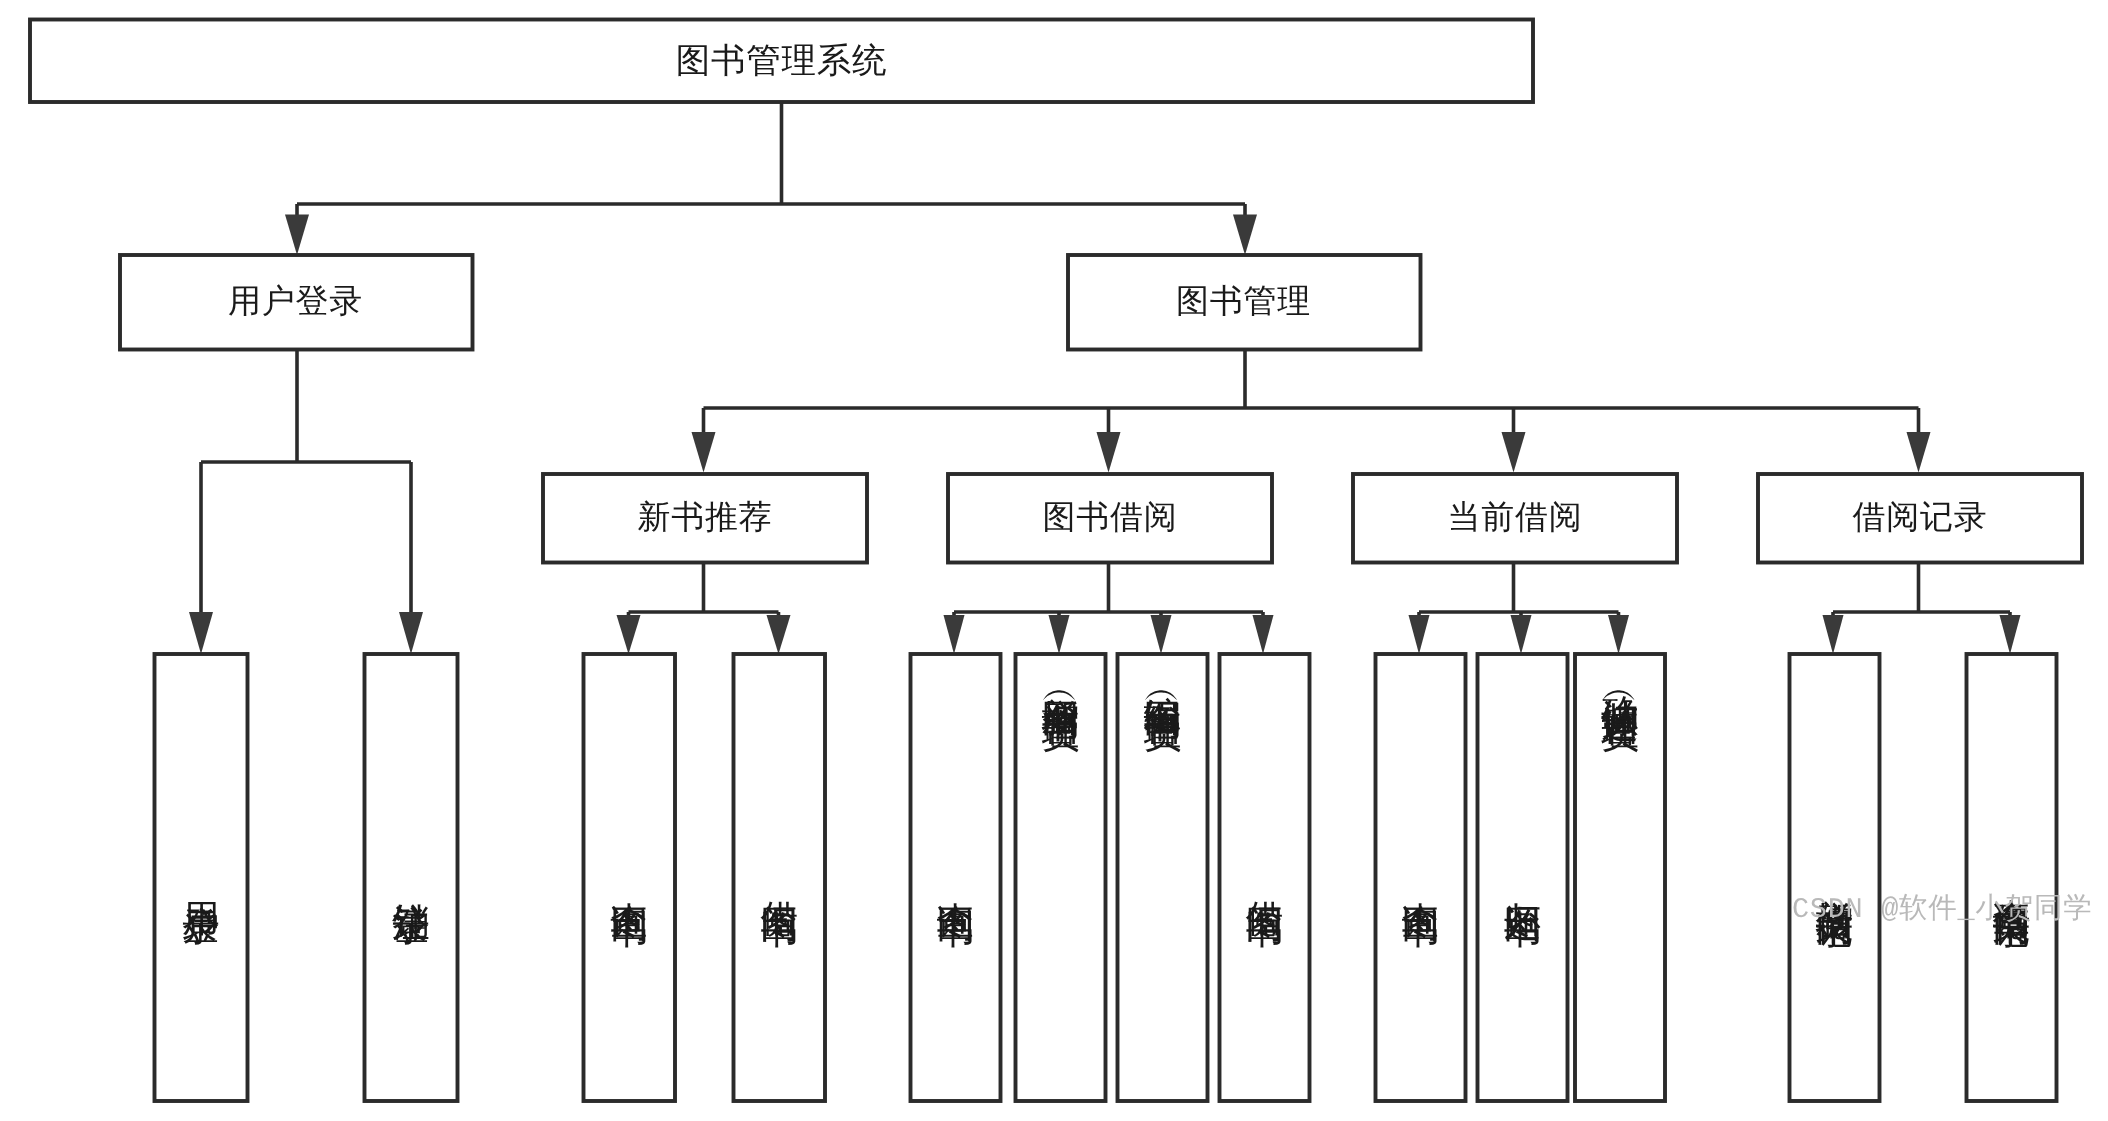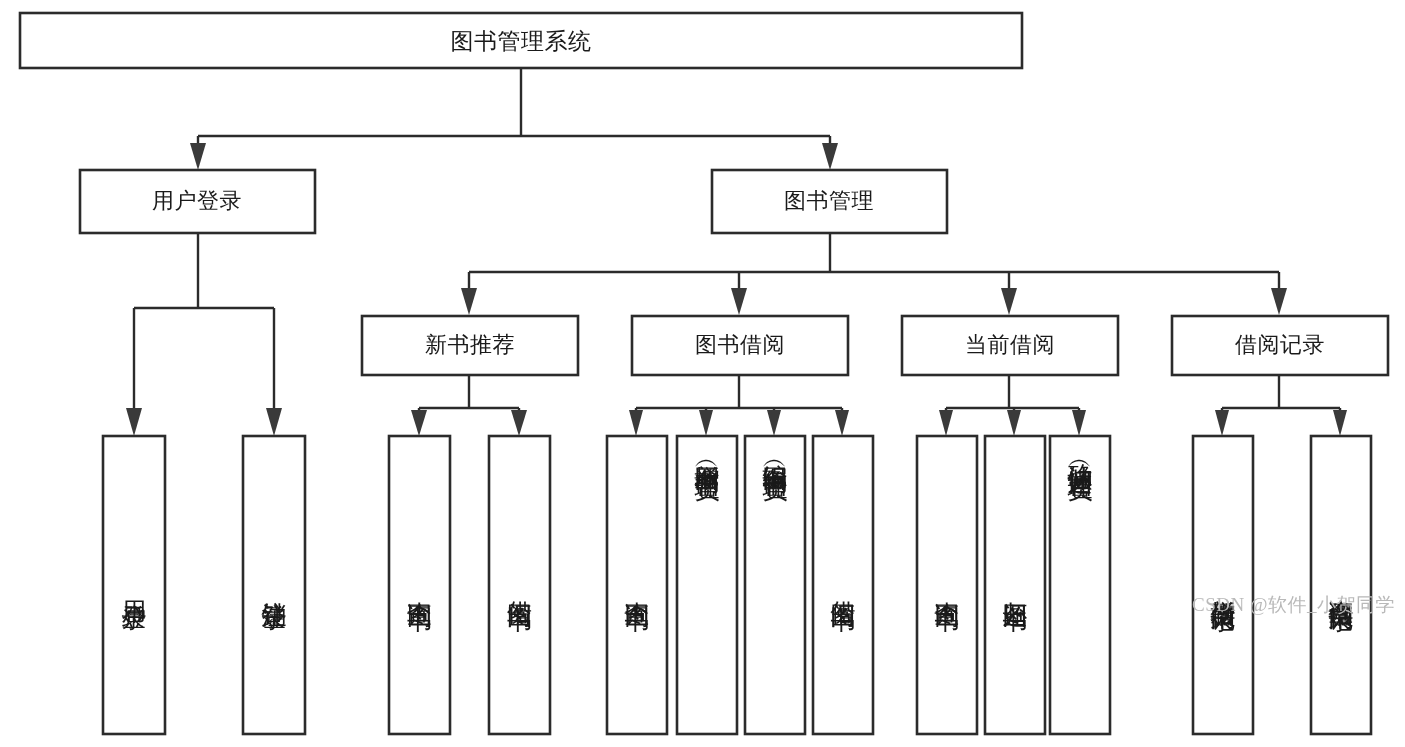--- a/index.html
+++ b/index.html
@@ -70,21 +70,21 @@
     line-height: 1.08;
     color: #1a1a1a;
     letter-spacing: 2px;
     white-space: nowrap;
     text-align: center;
   }
   #watermark {
     position: absolute;
     right: 10px;
     bottom: 6px;
-    font-family: Liberation Serif, serif;
+    font-family: Liberation Mono, monospace;
     font-size: 19px;
     color: #b9b9b9;
     letter-spacing: 0.5px;
     white-space: nowrap;
     pointer-events: none;
   }
 </style>
 </head>
 <body>
 

